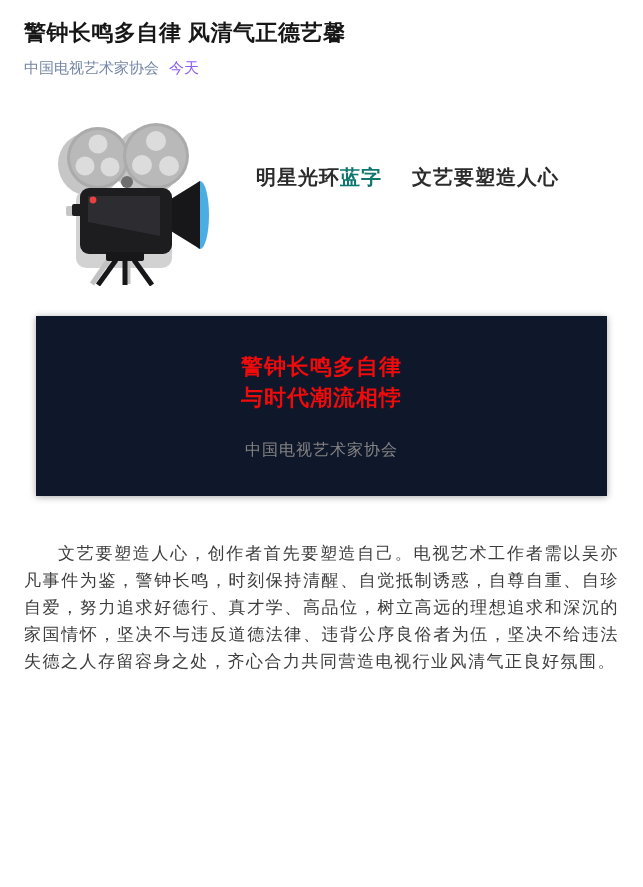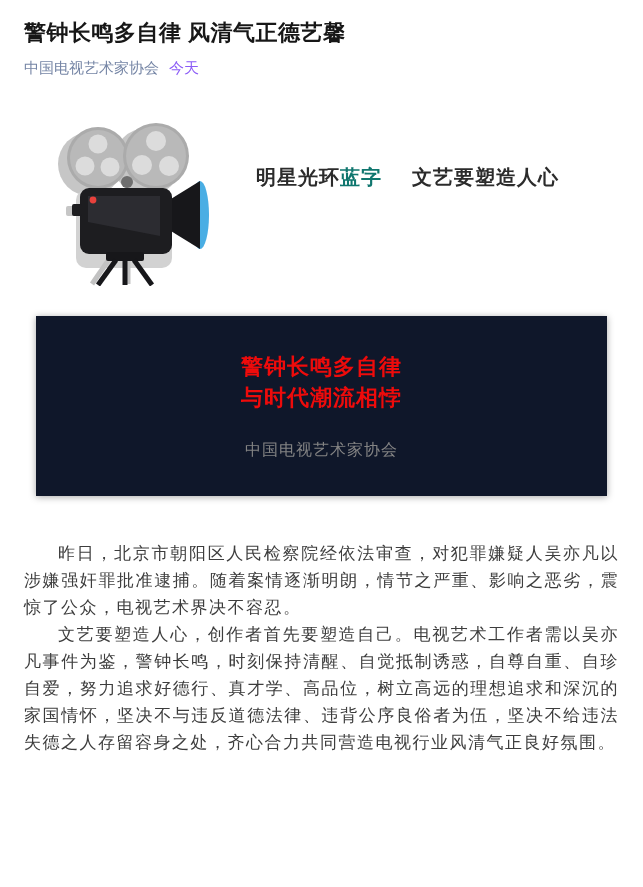--- a/index.html
+++ b/index.html
@@ -101,17 +101,16 @@
     </div>
   </div>
 
   <div class="quote-card">
     <div class="quote-line" style="color:#ee0b0b">警钟长鸣多自律</div>
     <div class="quote-line" style="color:#ee0b0b">与时代潮流相悖</div>
     <div class="quote-sub">中国电视艺术家协会</div>
   </div>
 
   <div class="body-text">
-    <p>昨日，北京市朝阳区人民检察院经依法审查，对犯罪嫌疑人吴亦凡以涉嫌强奸罪批准逮捕。随着案情逐渐明朗，情节之严重、影响之恶劣，震惊了公众，电视艺术界决不容忍。</p>
     <p>文艺要塑造人心，创作者首先要塑造自己。电视艺术工作者需以吴亦凡事件为鉴，警钟长鸣，时刻保持清醒、自觉抵制诱惑，自尊自重、自珍自爱，努力追求好德行、真才学、高品位，树立高远的理想追求和深沉的家国情怀，坚决不与违反道德法律、违背公序良俗者为伍，坚决不给违法失德之人存留容身之处，齐心合力共同营造电视行业风清气正良好氛围。</p>
   </div>
 
 </div>
 
 </body></html>

